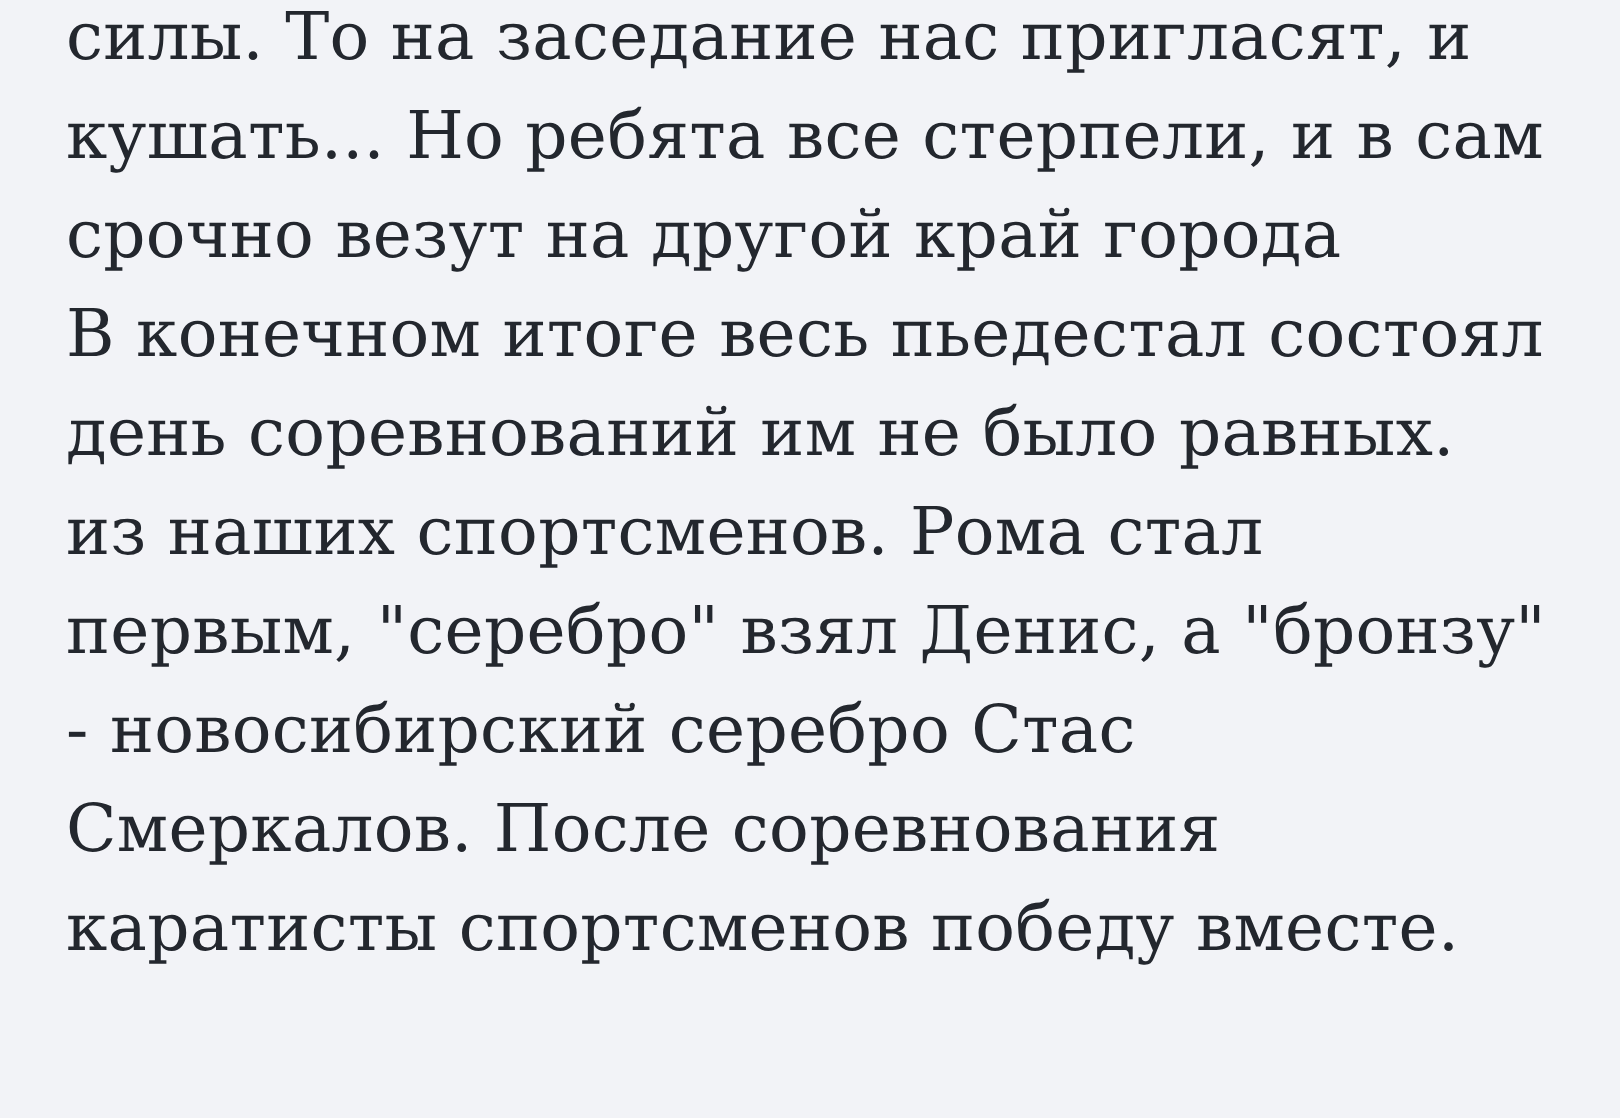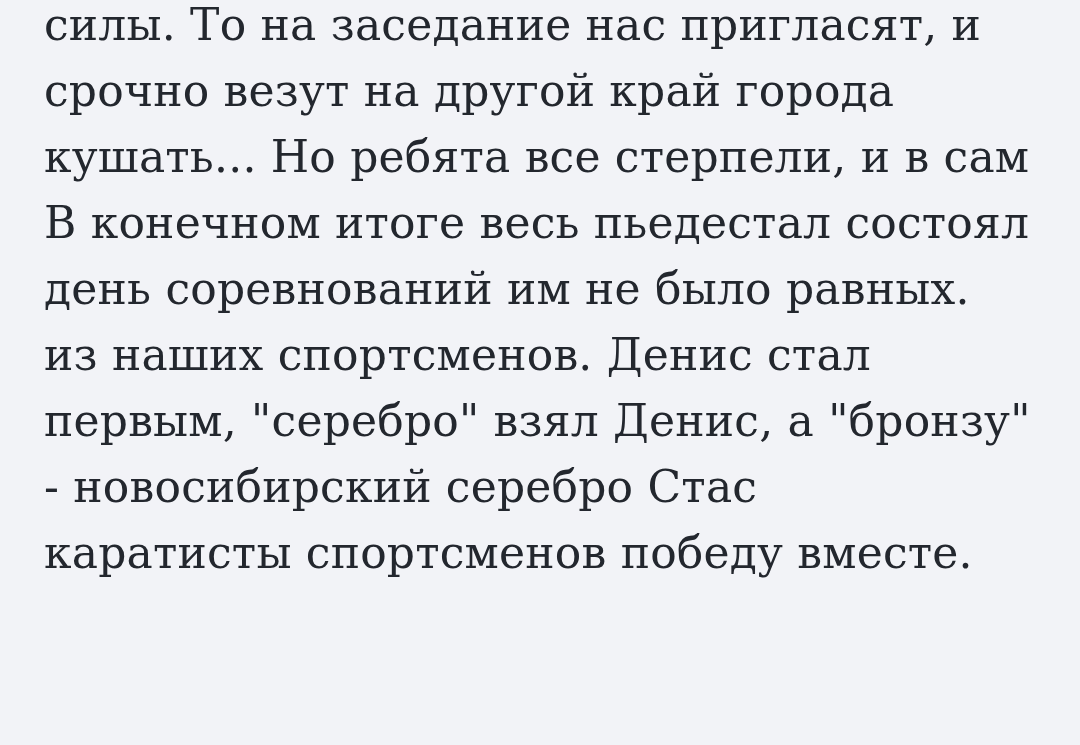--- a/index.html
+++ b/index.html
@@ -26,21 +26,22 @@
   }
   .text-line {
     white-space: nowrap;
   }
 </style>
 </head>
 <body style="background: rgb(242, 243, 247);">
 
 <main class="text-block" style="color: rgb(35, 39, 46);">
   <div class="text-line">силы. То на заседание нас пригласят, и</div>
+  <div class="text-line">кушать... Но ребята все стерпели, и в сам</div>
   <div class="text-line">срочно везут на другой край города</div>
-  <div class="text-line">кушать... Но ребята все стерпели, и в сам</div>
   <div class="text-line">В конечном итоге весь пьедестал состоял</div>
   <div class="text-line">день соревнований им не было равных.</div>
-  <div class="text-line">из наших спортсменов. Денис стал</div>
+  <div class="text-line">из наших спортсменов. Рома стал</div>
   <div class="text-line">первым, "серебро" взял Денис, а "бронзу"</div>
   <div class="text-line">- новосибирский серебро Стас</div>
+  <div class="text-line">Смеркалов. После соревнования</div>
   <div class="text-line">каратисты спортсменов победу вместе.</div>
 </main>
 
 </body></html>

